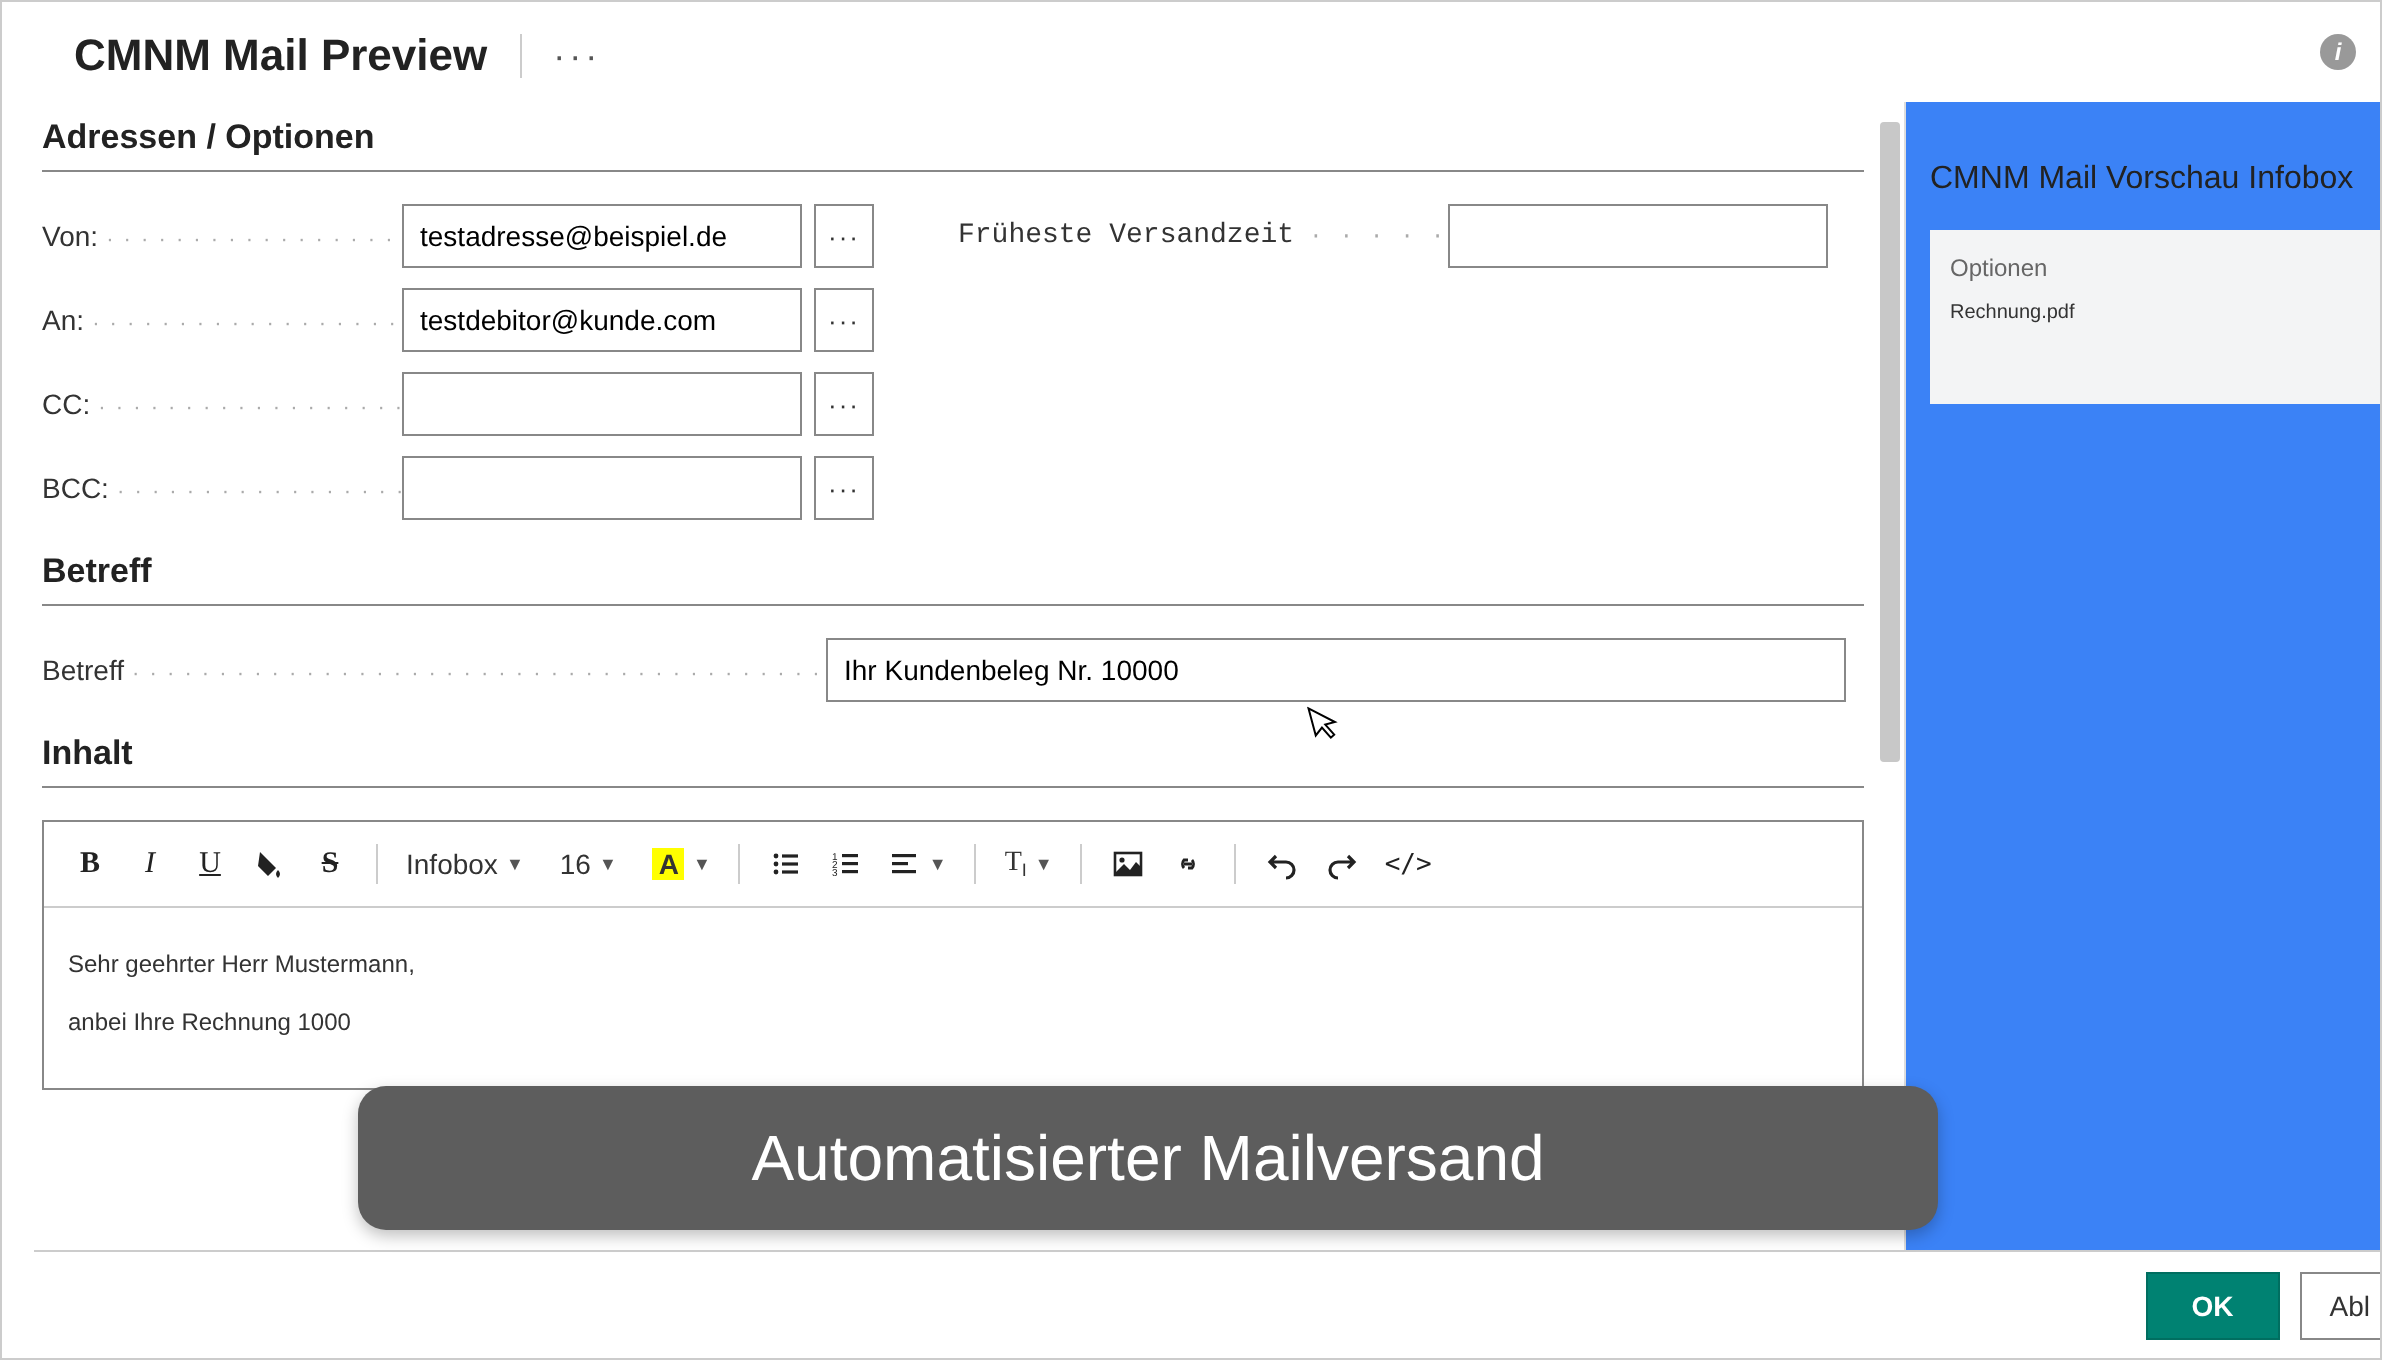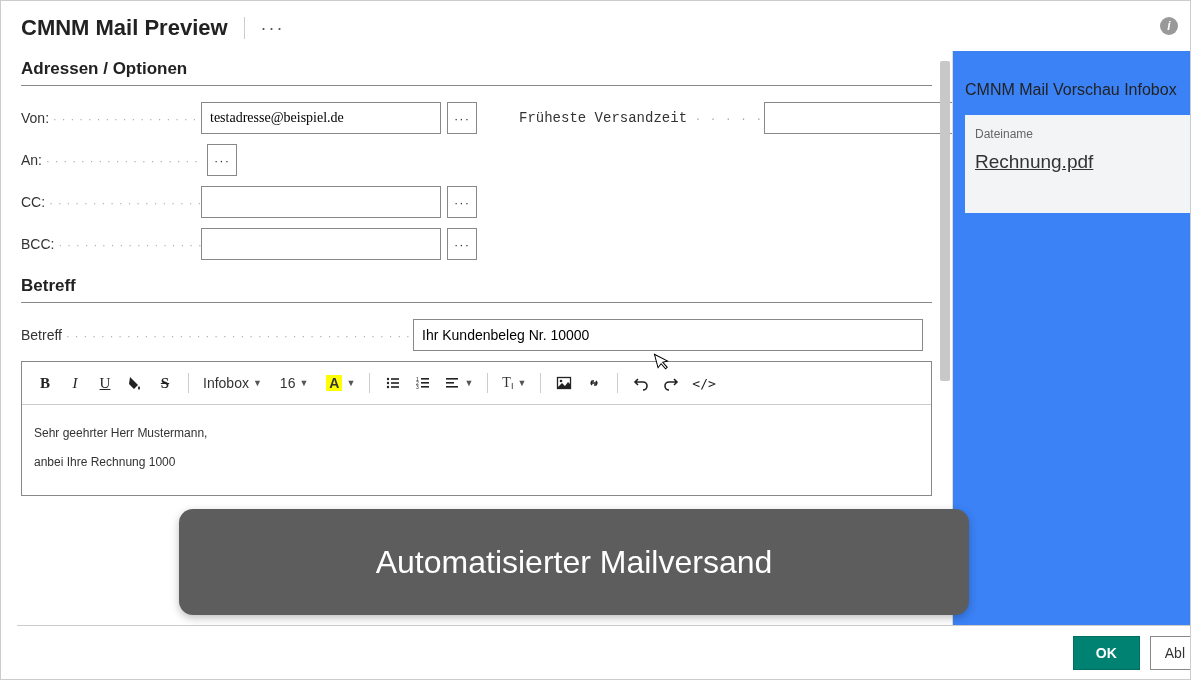--- a/index.html
+++ b/index.html
@@ -11,20 +11,21 @@
     width: 1191px;
     height: 680px;
     overflow: hidden;
     border: 1px solid #ccc;
     position: relative;
   }
   .header {
     display: flex;
     align-items: center;
     padding: 14px 20px 10px 20px;
+    margin-left: 16px;
   }
   .header-title {
     font-size: 22px;
     font-weight: 600;
     color: #222;
   }
   .header-sep {
     width: 1px;
     height: 22px;
     background: #ccc;
@@ -112,21 +113,21 @@
     align-items: stretch;
   }
   .text-input {
     height: 32px;
     border: 1px solid #888;
     padding: 0 8px;
     font-size: 14px;
     font-family: inherit;
     outline: none;
   }
-  .text-input.w200 { width: 240px; font-family: Liberation Serif, serif; }
+  .text-input.w200 { width: 200px; }
   .text-input.w190 { width: 190px; }
   .text-input.w510 { width: 510px; }
   .lookup-btn {
     width: 30px;
     height: 32px;
     border: 1px solid #888;
     background: #fff;
     margin-left: 6px;
     cursor: pointer;
     font-size: 13px;
@@ -208,23 +209,22 @@
   .side-box {
     background: #f3f4f5;
     padding: 12px 10px 40px 10px;
   }
   .side-label {
     font-size: 12px;
     color: #666;
     margin-bottom: 10px;
   }
   .side-file {
-    font-size: 19px;
+    font-size: 10px;
     color: #333;
-    text-decoration: underline;
     cursor: pointer;
   }
   .footer {
     position: absolute;
     bottom: 0;
     left: 16px;
     right: 0;
     height: 54px;
     border-top: 1px solid #ccc;
     display: flex;
@@ -252,21 +252,21 @@
     padding: 0 8px 0 14px;
     font-size: 14px;
     cursor: pointer;
     margin-right: -4px;
   }
   .overlay-banner {
     position: absolute;
     left: 178px;
     bottom: 64px;
     width: 790px;
-    height: 106px;
+    height: 72px;
     background: #5d5d5d;
     color: #fff;
     border-radius: 14px;
     display: flex;
     align-items: center;
     justify-content: center;
     font-size: 32px;
     font-weight: 400;
     box-shadow: 0 3px 8px rgba(0,0,0,0.25);
     z-index: 50;
@@ -309,20 +309,21 @@
       <div class="form-group">
         <div class="form-label send"><span>Früheste Versandzeit</span></div>
         <input class="text-input w190" value="" style="">
       </div>
     </div>
 
     <div class="form-row">
       <div class="form-group">
         <div class="form-label"><span>An:</span></div>
         <div class="input-wrap">
+          <input class="text-input w200" value="testdebitor@kunde.com" style="">
           <button class="lookup-btn">···</button>
         </div>
       </div>
     </div>
 
     <div class="form-row">
       <div class="form-group">
         <div class="form-label"><span>CC:</span></div>
         <div class="input-wrap">
           <input class="text-input w200" value="" style="">
@@ -343,20 +344,21 @@
 
     <div class="section-header">Betreff</div>
 
     <div class="form-row">
       <div class="form-group">
         <div class="form-label wide"><span>Betreff</span></div>
         <input class="text-input w510" value="Ihr Kundenbeleg Nr. 10000" style="">
       </div>
     </div>
 
+    <div class="section-header">Inhalt</div>
 
     <div class="editor-border">
       <div class="toolbar">
         <button class="tb-btn" style="font-weight:bold;font-family:serif;">B</button>
         <button class="tb-btn" style="font-style:italic;font-family:serif;">I</button>
         <button class="tb-btn" style="text-decoration:underline;font-family:serif;">U</button>
         <button class="tb-btn">
           <svg class="icon" viewBox="0 0 16 16">
               <path d="M3 2 L11 10 L7 14 L2 9 Z M12 11 Q14 13 12 15 Q10 13 12 11 Z" fill="#222"></path>
             </svg>
@@ -445,21 +447,21 @@
     <div class="cursor-arrow">
       <svg width="16" height="20" viewBox="0 0 16 20">
           <path d="M1 1 L1 15 L5 12 L8 18 L10 17 L7 11 L12 11 Z" fill="#fff" stroke="#000" stroke-width="1"></path>
         </svg>
     </div>
   </div>
 
   <div class="side-pane">
     <div class="side-title">CMNM Mail Vorschau Infobox</div>
     <div class="side-box">
-      <div class="side-label">Dateiname</div>
+      <div class="side-label">Optionen</div>
       <div class="side-file">Rechnung.pdf</div>
     </div>
   </div>
 </div>
 
 <div class="footer">
   <button class="btn-ok">OK</button>
   <button class="btn-cancel">Abl</button>
 </div>
 

